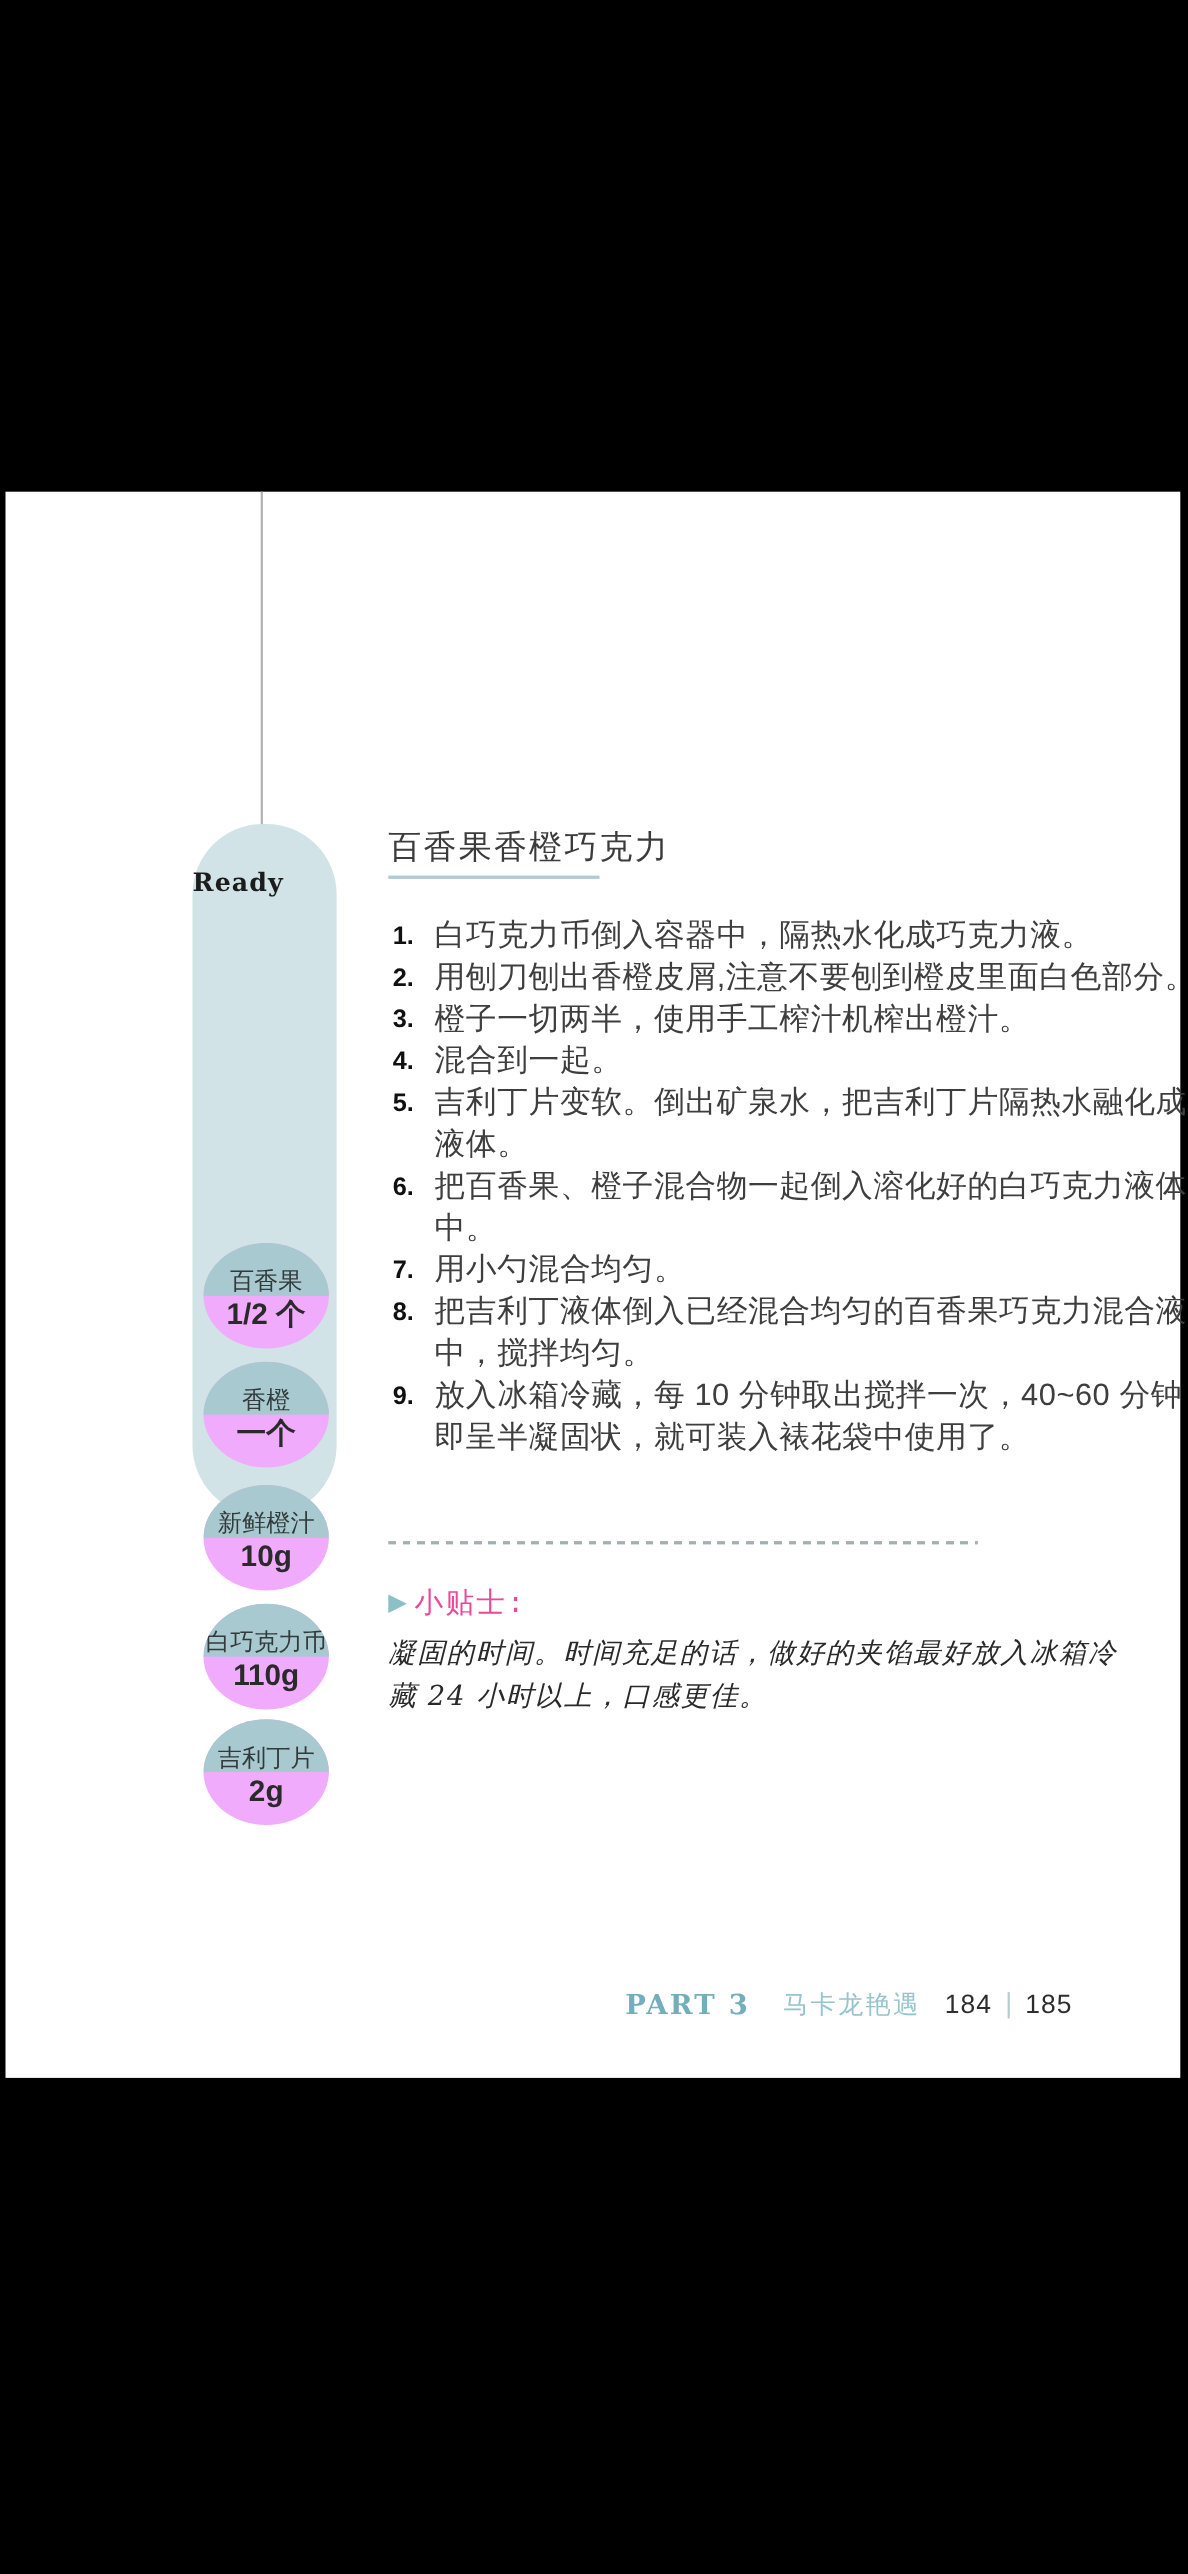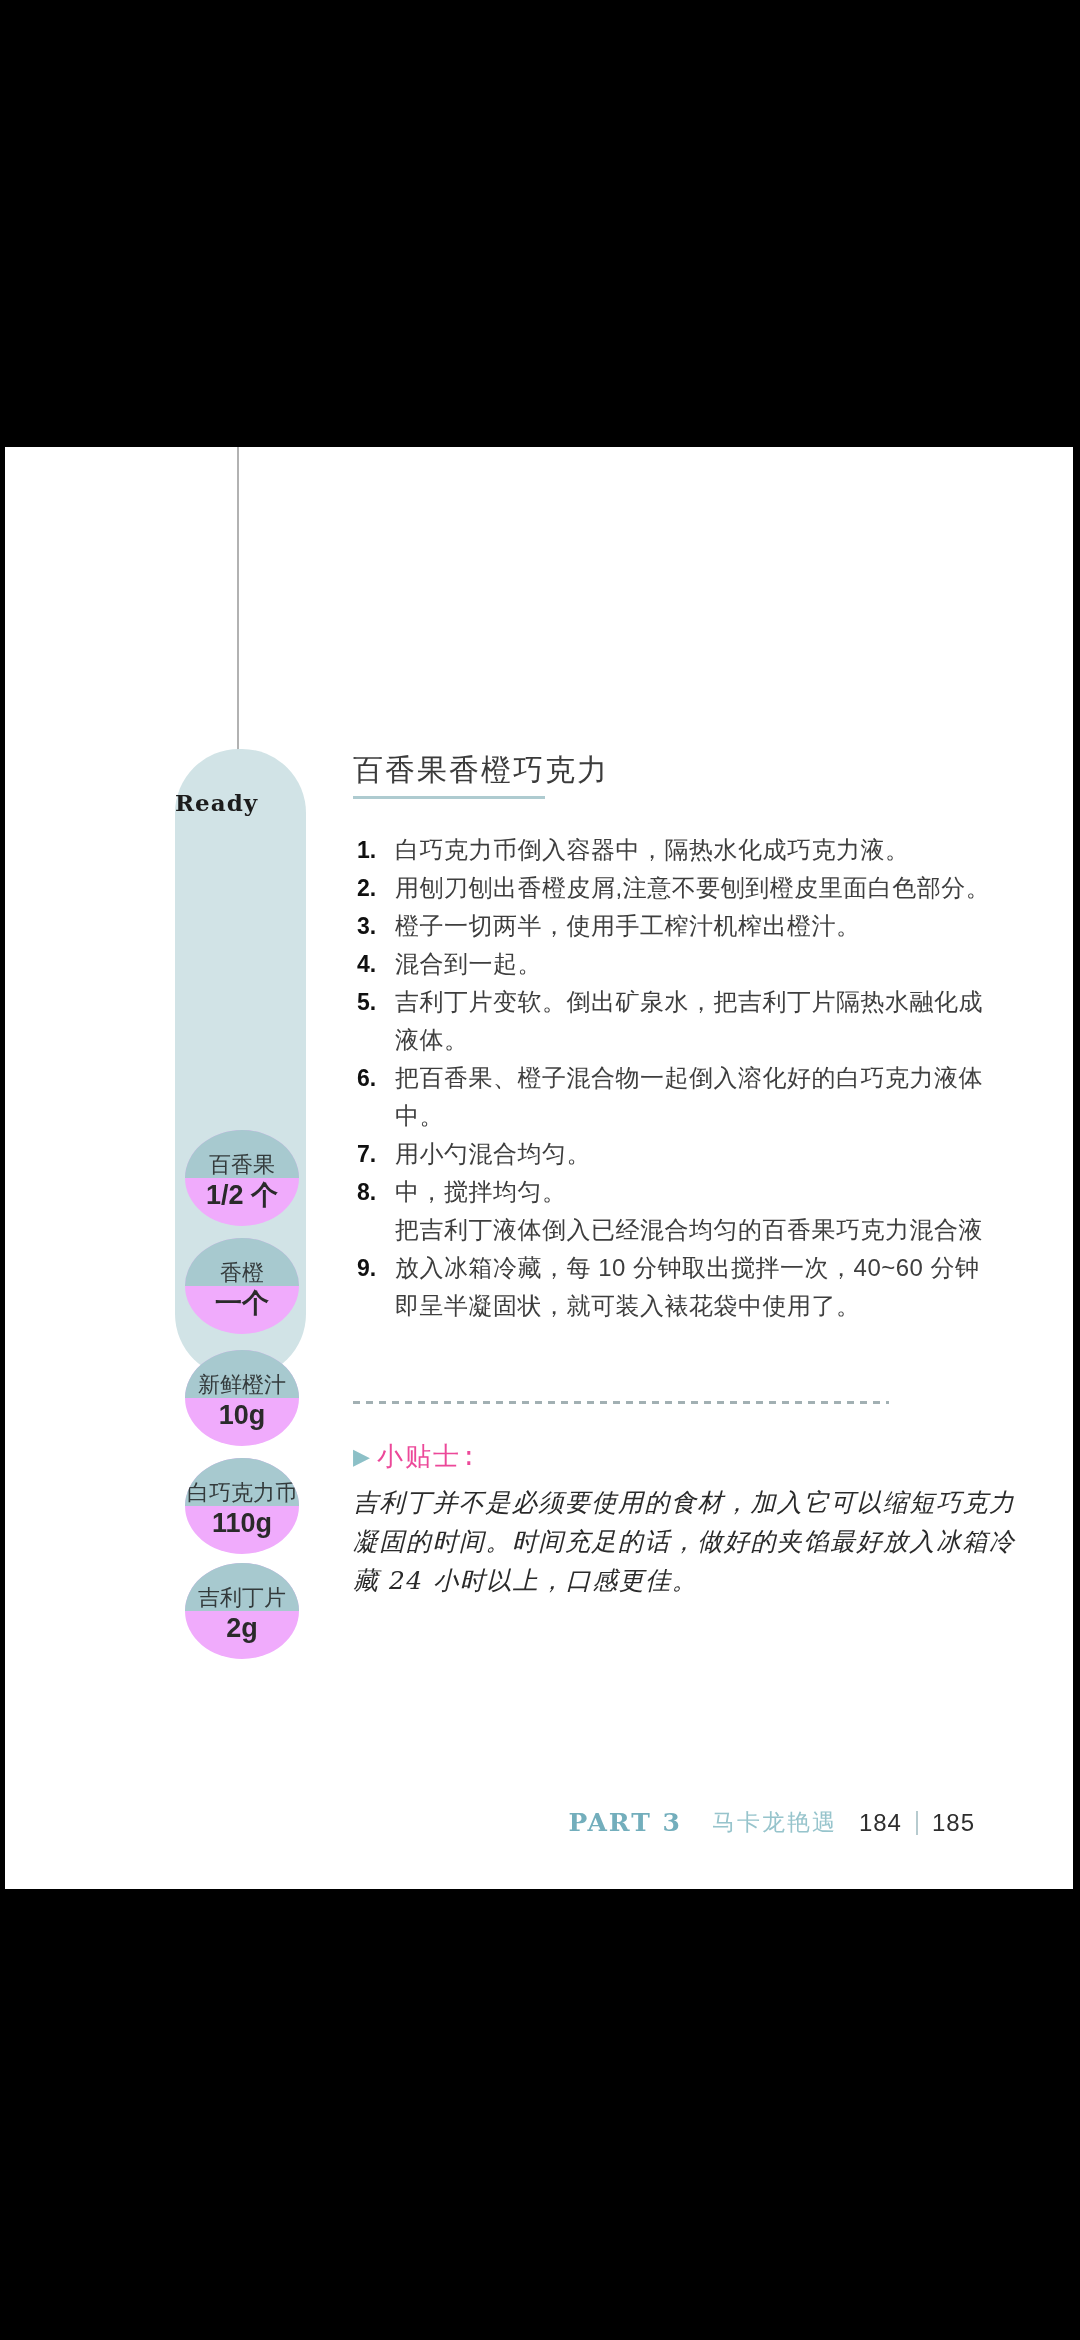--- a/index.html
+++ b/index.html
@@ -23,21 +23,21 @@
     font-size:27px;color:#2a2a2a;line-height:30px;padding-top:2px;font-weight:bold;}
 
   
   .title{position:absolute;left:348px;top:303px;font-size:30px;color:#3b3b3b;letter-spacing:2px;}
   .title-underline{position:absolute;left:348px;top:349px;width:192px;height:3px;background:#aecbd0;}
 
   .steps{position:absolute;left:352px;top:384px;width:560px;}
   .step{display:flex;}
   .step .num{width:38px;flex:0 0 38px;font-weight:bold;font-size:23px;color:#101010;line-height:38px;}
   .step .lines{flex:1;}
-  .step .lines div{font-size:24px;color:#3e3e3e;line-height:38px;white-space:nowrap;letter-spacing:0.5px;}
+  .step .lines div{font-size:28px;color:#3e3e3e;line-height:38px;white-space:nowrap;letter-spacing:0.5px;}
 
   .divider{position:absolute;left:348px;top:954px;width:536px;height:3px;
     background:repeating-linear-gradient(90deg,#a2b0b3 0px,#a2b0b3 7px,rgba(0,0,0,0) 7px,rgba(0,0,0,0) 13px);}
 
   .tips-head{position:absolute;left:348px;top:992px;display:flex;align-items:center;}
   .tips-head .tri{color:#8cc0c7;font-size:22px;margin-right:7px;line-height:30px;}
   .tips-head .tlabel{color:#ec4899;font-size:26px;letter-spacing:2px;font-family:Liberation Mono, monospace;}
   .tip-lines{position:absolute;left:348px;top:1036px;width:560px;}
   .tip-lines div{font-family:"DejaVu Serif",serif;font-style:italic;font-size:25px;color:#2a2a2a;
     line-height:39px;letter-spacing:1.5px;white-space:nowrap;}
@@ -139,41 +139,40 @@
         </div>
         <div class="step">
           <div class="num">7.</div>
           <div class="lines">
             <div>用小勺混合均匀。</div>
           </div>
         </div>
         <div class="step">
           <div class="num">8.</div>
           <div class="lines">
+            <div>把吉利丁液体倒入已经混合均匀的百香果巧克力混合液</div>
             <div>中，搅拌均匀。</div>
-            <div>把吉利丁液体倒入已经混合均匀的百香果巧克力混合液</div>
           </div>
         </div>
         <div class="step">
           <div class="num">9.</div>
           <div class="lines">
             <div>放入冰箱冷藏，每 10 分钟取出搅拌一次，40~60 分钟</div>
             <div>即呈半凝固状，就可装入裱花袋中使用了。</div>
           </div>
         </div>
       </div>
 
     <div class="divider"></div>
 
     <div class="tips-head">
       <span class="tri">▶</span>
       <span class="tlabel">小贴士:</span>
     </div>
     <div class="tip-lines" id="tips-holder">
-        <div>吉利丁并不是必须要使用的食材，加入它可以缩短巧克力</div>
         <div>凝固的时间。时间充足的话，做好的夹馅最好放入冰箱冷</div>
         <div>藏 24 小时以上，口感更佳。</div>
       </div>
 
     <div class="footer">
       <span class="part">PART 3</span>
       <span class="chapter">马卡龙艳遇</span>
       <span class="pnum pl">184</span>
       <span class="pdiv"></span>
       <span class="pnum">185</span>

